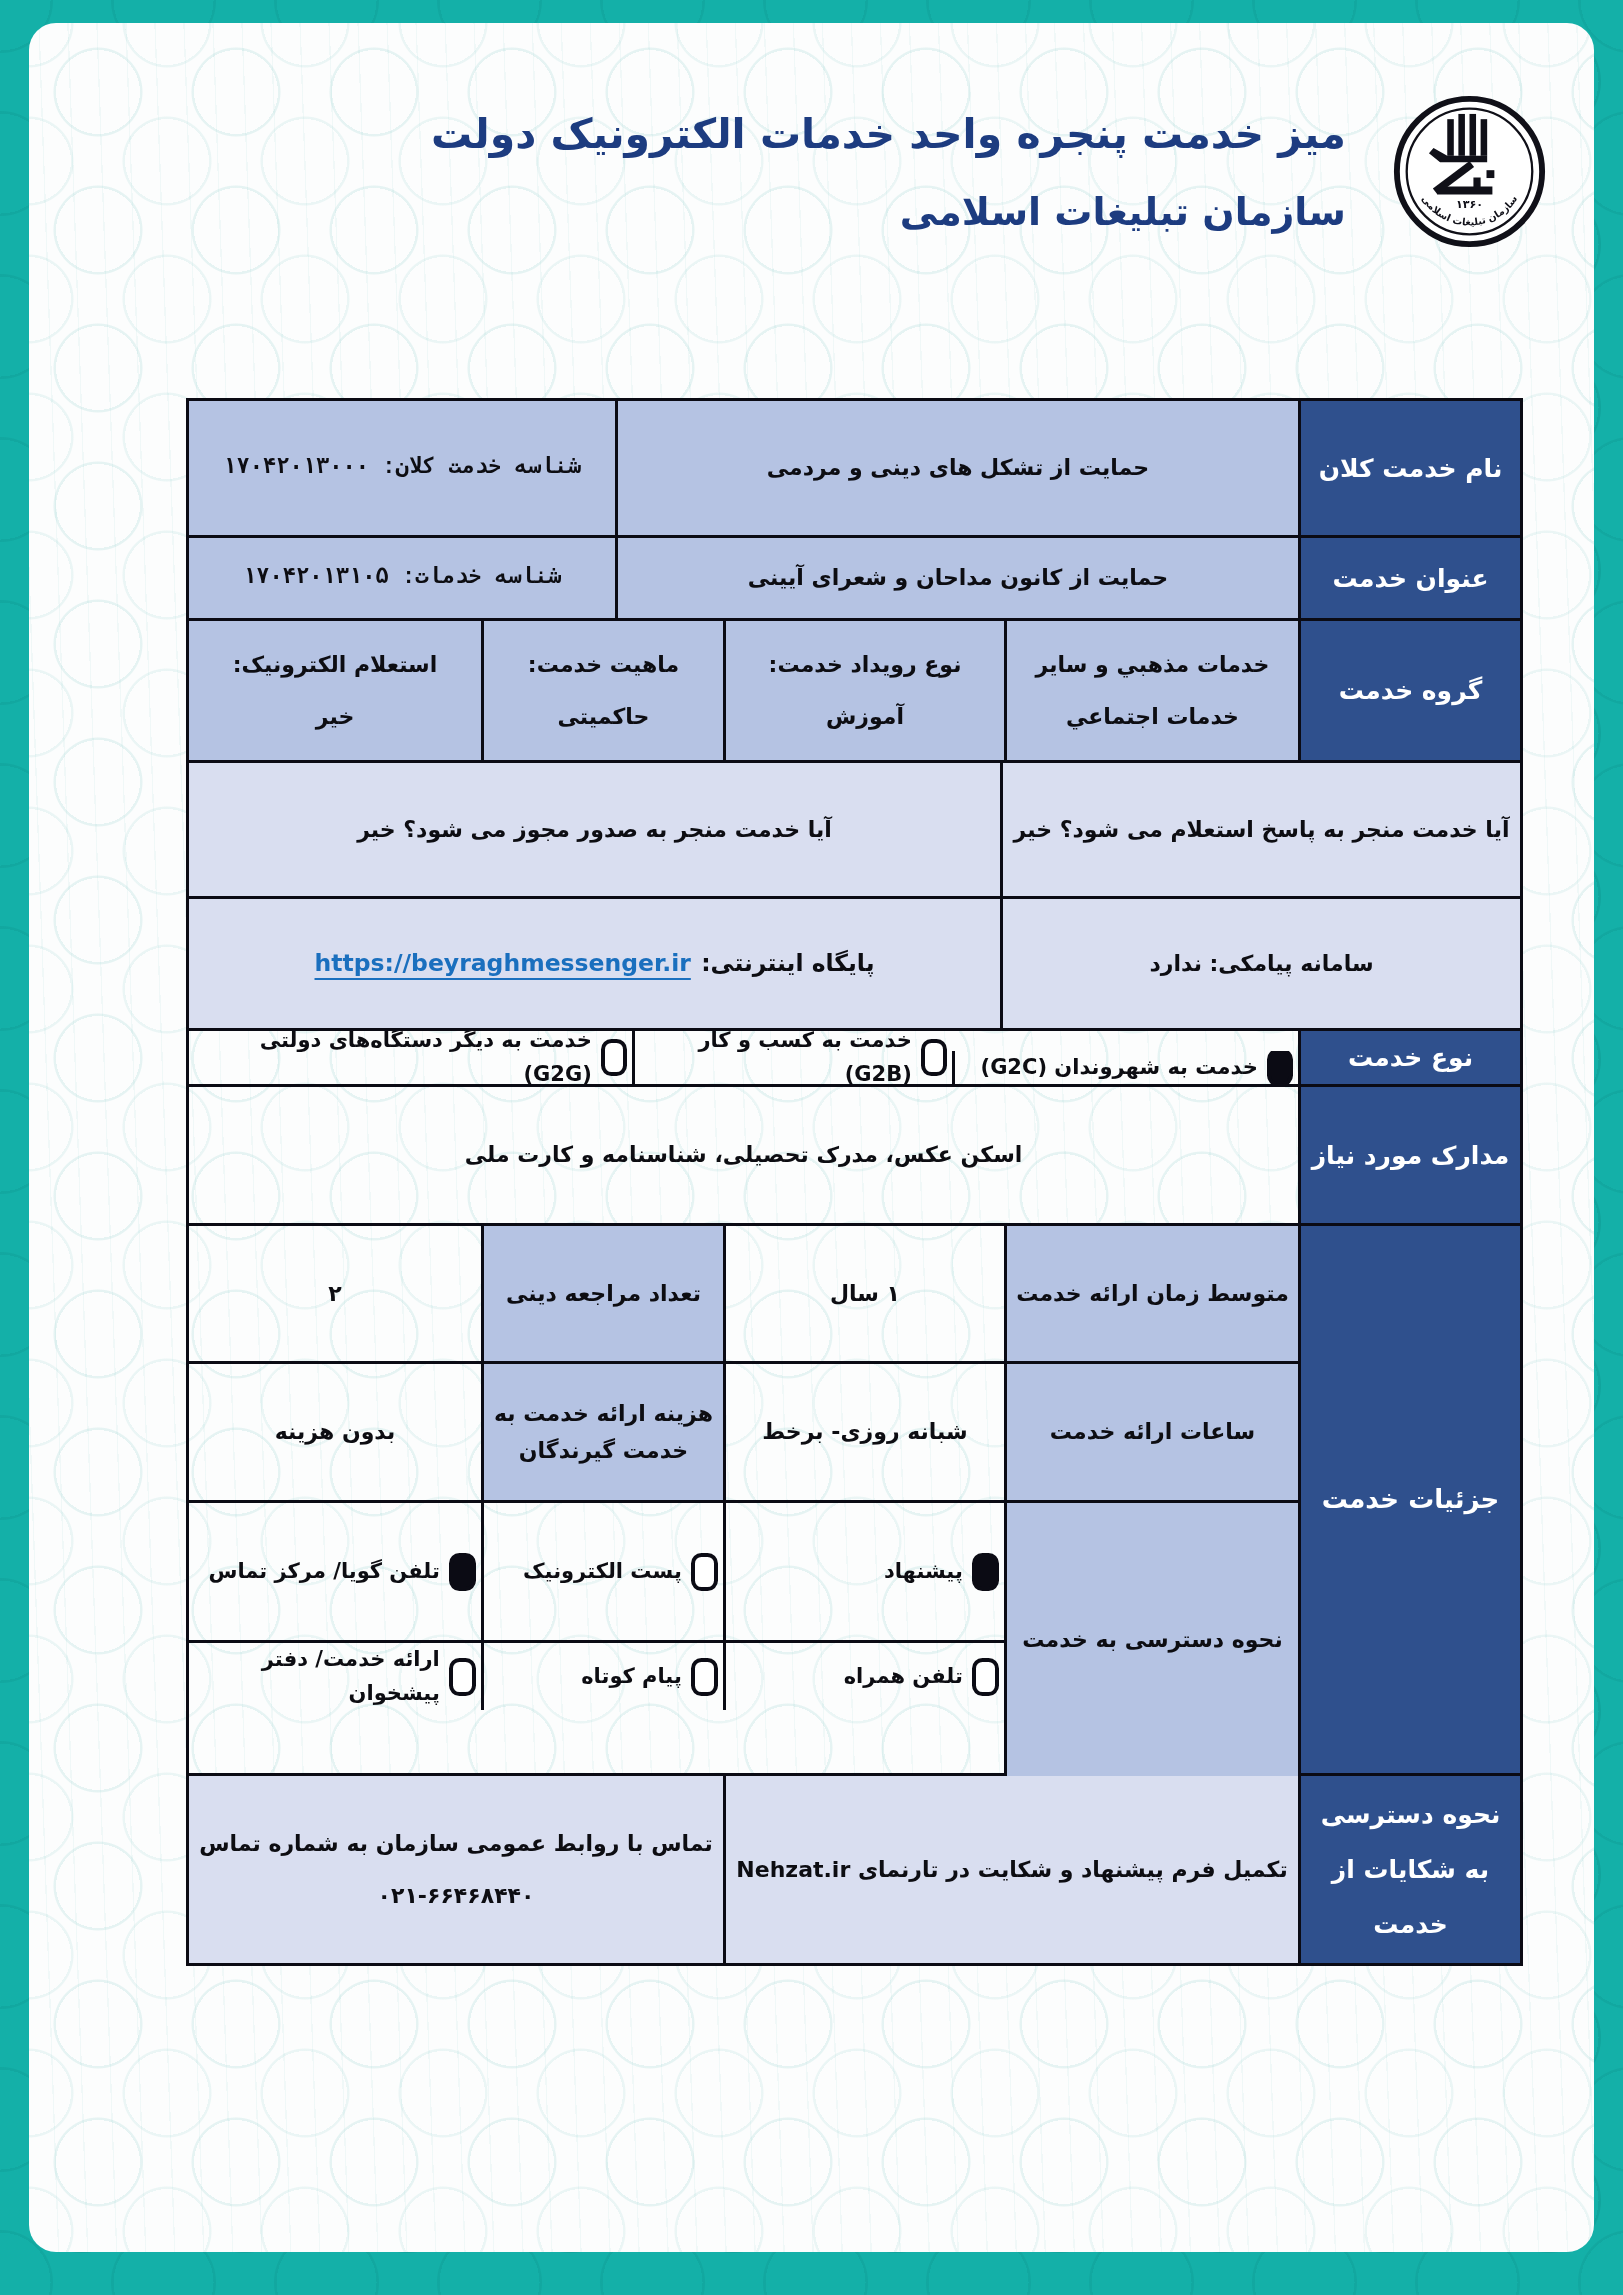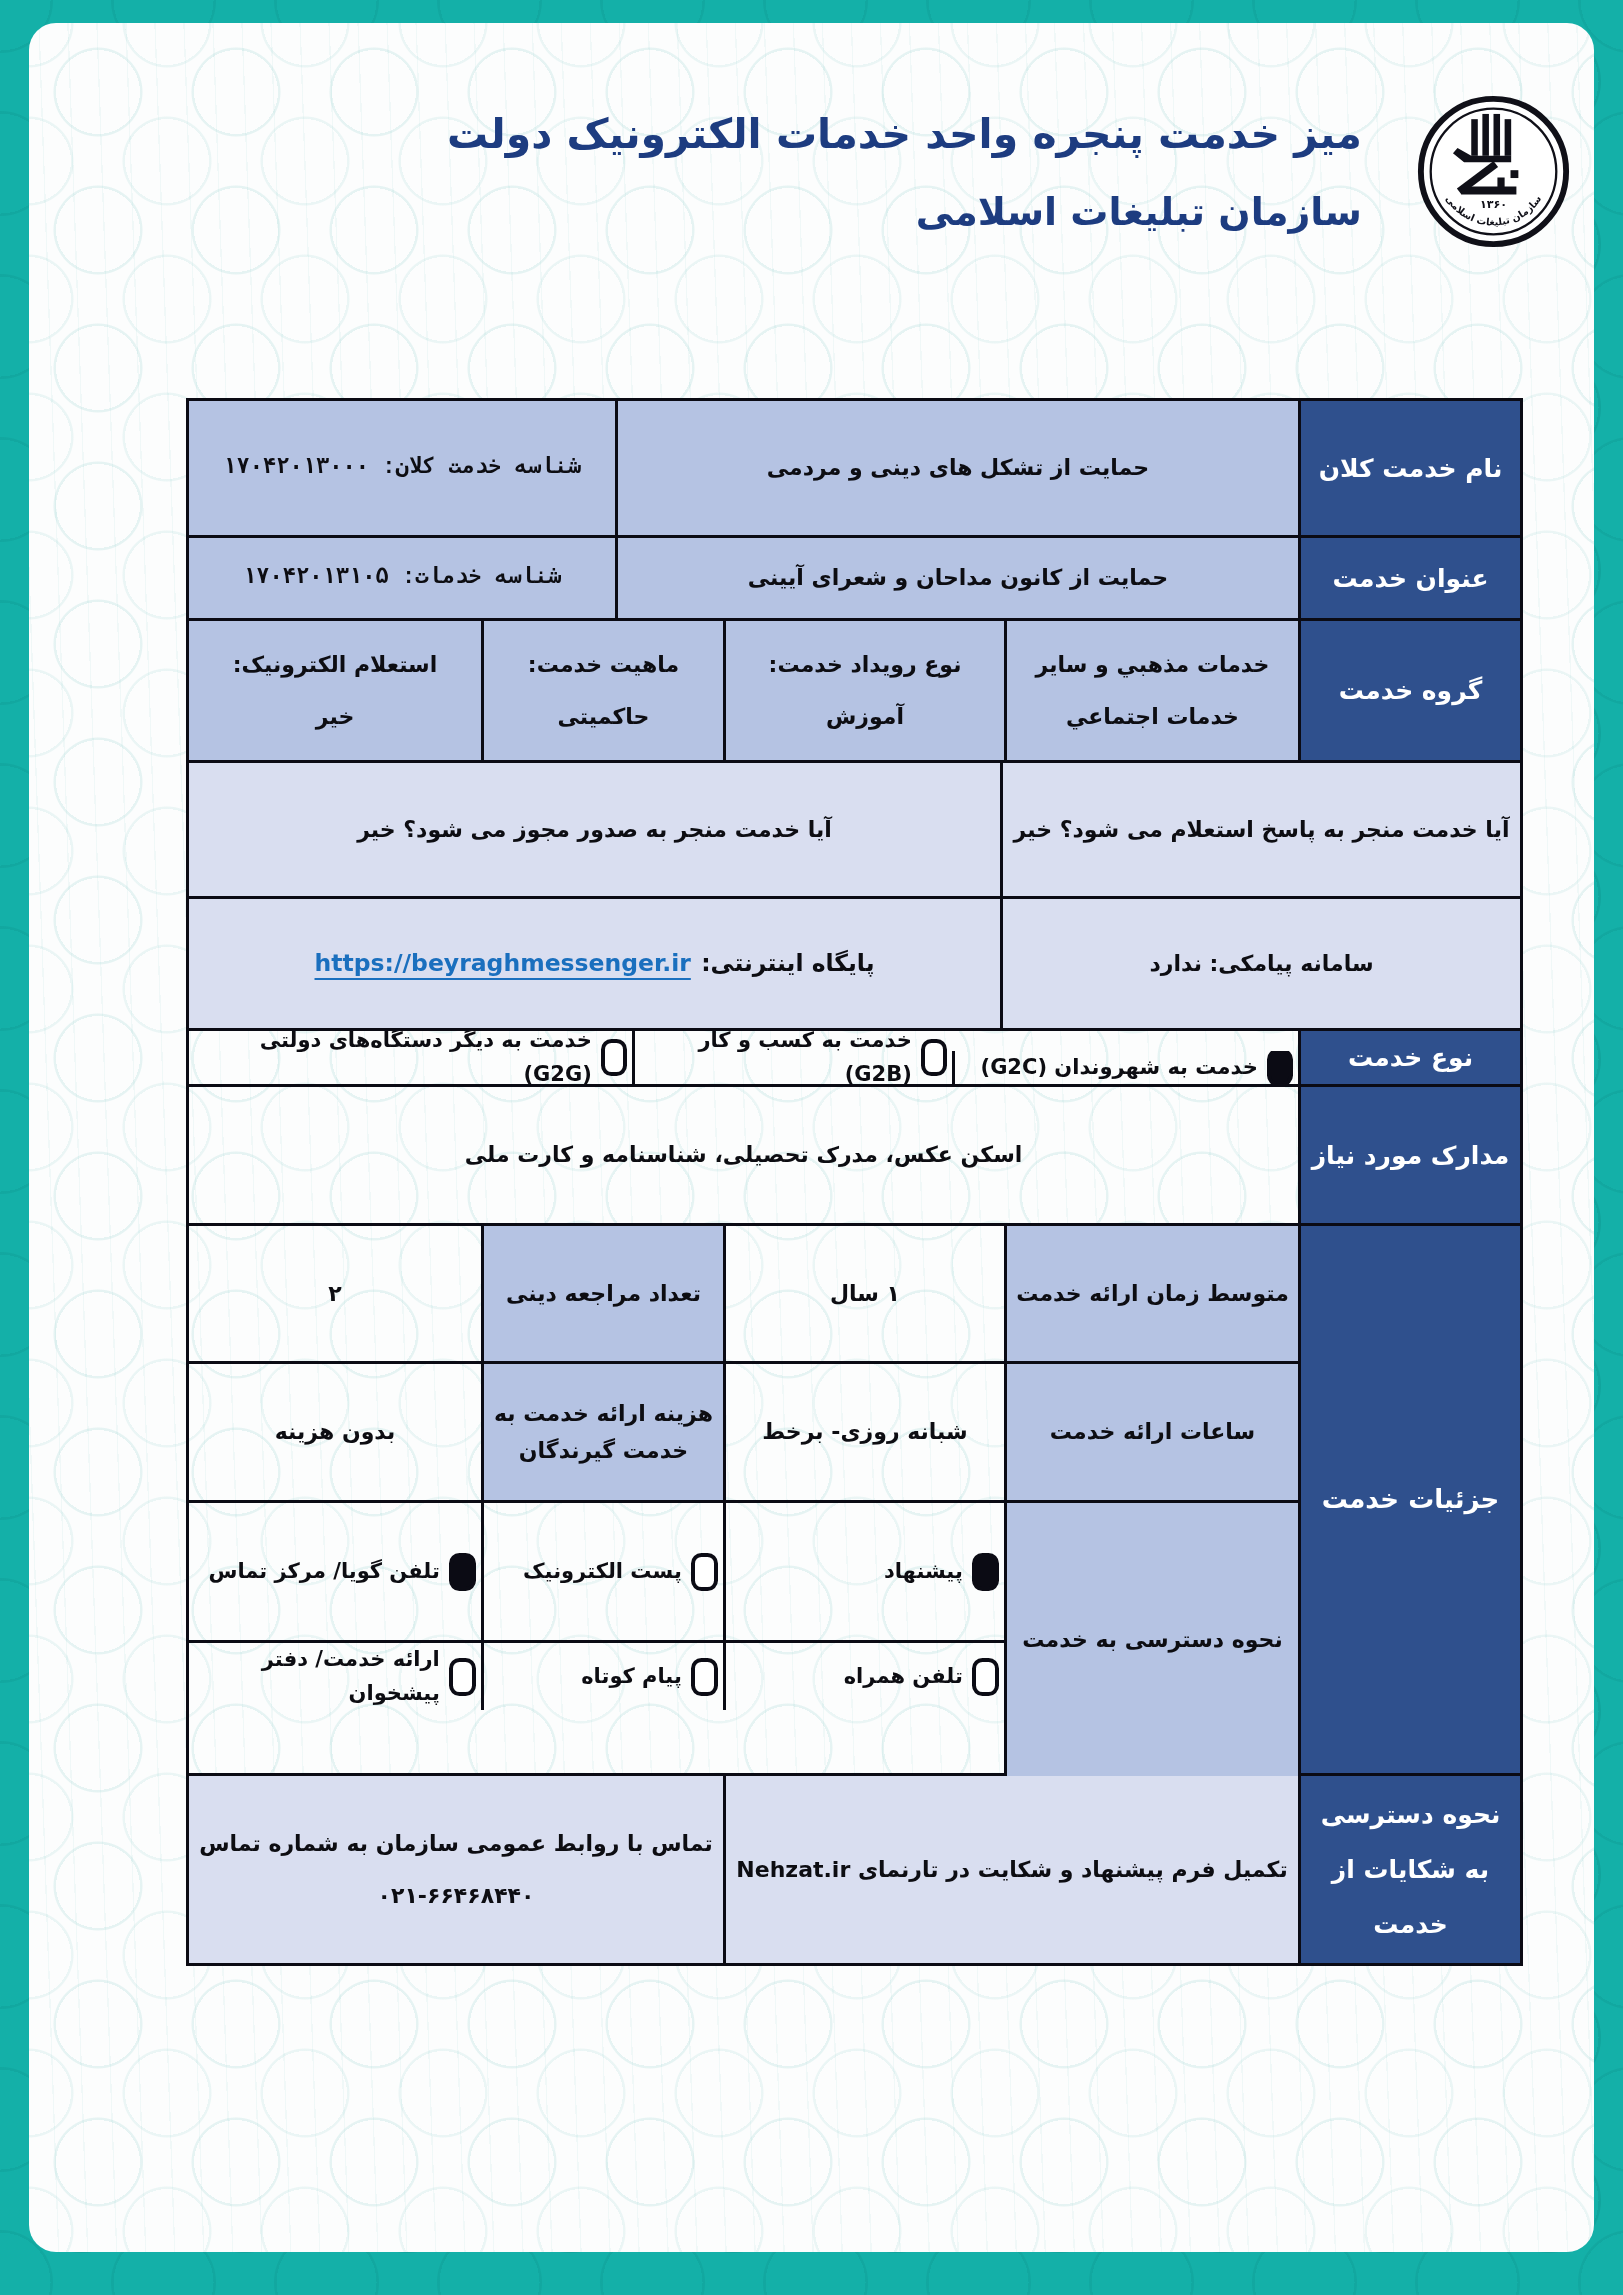--- a/index.html
+++ b/index.html
@@ -27,24 +27,24 @@
     position:absolute;left:29px;top:23px;width:1565px;height:2229px;border-radius:27px;
     background-color:#fcfdfd;
     background-image:
       radial-gradient(circle, rgba(35,160,155,0) 42px, rgba(35,160,155,0.10) 42px, rgba(35,160,155,0.10) 44px, rgba(35,160,155,0) 45px),
       radial-gradient(circle, rgba(35,160,155,0) 42px, rgba(35,160,155,0.08) 42px, rgba(35,160,155,0.08) 44px, rgba(35,160,155,0) 45px),
       repeating-linear-gradient(88deg, rgba(35,160,155,0.055) 0 1.3px, rgba(0,0,0,0) 1.3px 29px);
     background-size:138px 138px,138px 138px,auto;
     background-position:0 0,69px 69px,0 0;
   }
   
-  .titles{position:absolute;top:91px;right:232px;text-align:right;color:var(--navy);}
+  .titles{position:absolute;top:91px;right:248px;text-align:right;color:var(--navy);}
   .t1{font-size:41px;line-height:1.0;margin-bottom:38px;}
   .t2{font-size:38px;line-height:1.0;}
-  .logo{position:absolute;top:70px;right:22px;width:157px;height:157px;}
+  .logo{position:absolute;top:70px;right:46px;width:157px;height:157px;}
   
   .tbl{
     position:absolute;left:157px;top:375px;width:1337px;height:1568px;
     border:3.9px solid var(--bd);display:flex;flex-direction:column;overflow:hidden;
   }
   .trow{display:flex;flex-direction:row;border-bottom:3.3px solid var(--bd);flex:0 0 auto;}
   .trow:last-child{border-bottom:none;}
   .trow > *{border-left:3.3px solid var(--bd);}
   .trow > *:last-child{border-left:none;}
   .c{display:flex;flex-direction:column;align-items:center;justify-content:center;

